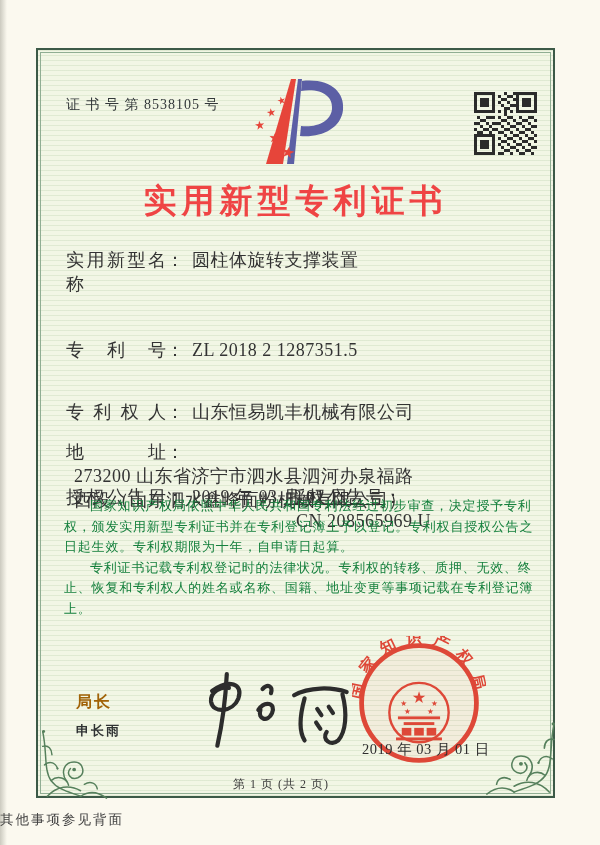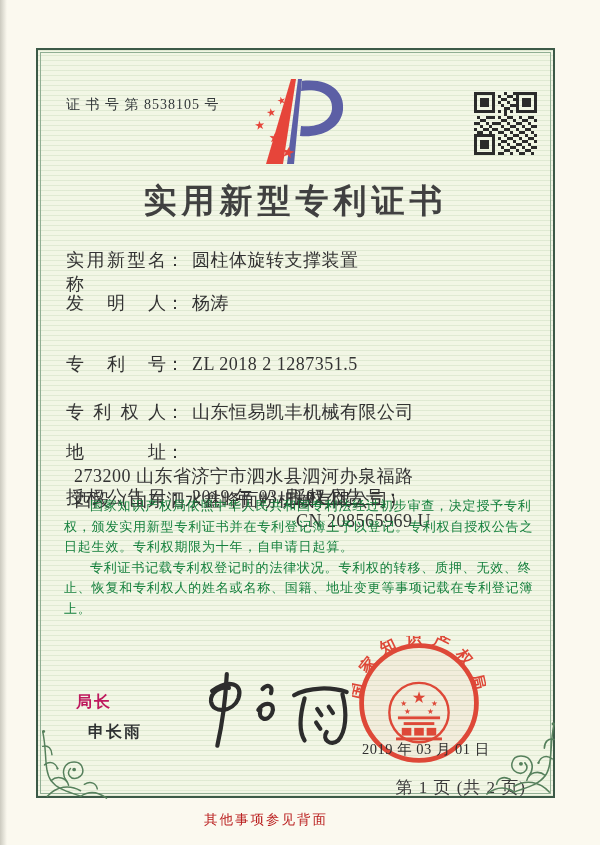--- a/index.html
+++ b/index.html
@@ -32,49 +32,49 @@
   .ornament.left{left:39px;top:726px;width:74px;height:74px;}
   .ornament.right{left:480px;top:714px;width:78px;height:86px;transform:scaleX(-1);}
   
   .cert-no{
     position:absolute;left:66px;top:96px;font-size:14px;letter-spacing:1px;color:#33383a;
   }
   .logo{position:absolute;left:242px;top:74px;width:106px;height:96px;}
   .qr{position:absolute;left:474px;top:92px;width:63px;height:63px;}
   .title{
     position:absolute;left:36px;top:179px;width:519px;margin:0;
-    text-align:center;font-size:33px;font-weight:bold;letter-spacing:5px;color:#404040;
+    text-align:center;font-size:33px;font-weight:bold;letter-spacing:5px;color:#ef4444;
   }
   
   .field{position:absolute;left:66px;width:478px;font-size:18px;color:#333;}
   .flabel{display:inline-block;width:100px;text-align:justify;text-align-last:justify;vertical-align:top;}
   .colon{display:inline-block;vertical-align:top;}
   .fvalue{display:inline-block;vertical-align:top;letter-spacing:.5px;margin-left:8px;max-width:356px;line-height:24px;}
-  .f1{top:248px}.f2{top:291px}.f3{top:352px}.f4{top:367px}.f5{top:400px}.f6{top:440px}
+  .f1{top:248px}.f2{top:291px}.f3{top:338px}.f4{top:367px}.f5{top:400px}.f6{top:440px}
   .grant{top:474px;margin-top:11px;}
   .grant .pair2{position:absolute;left:222px;top:0;}
   .grant .flabel2{display:inline-block;width:96px;text-align:justify;text-align-last:justify;text-decoration:underline;}
   
   .paras{
     position:absolute;left:64px;top:496px;width:480px;
     font-size:13px;line-height:20.5px;letter-spacing:.8px;color:#15803d;
   }
   .paras p{margin:0;text-indent:2em;}
   
   .sig-title{position:absolute;left:76px;top:692px;font-size:16px;font-weight:600;
-    font-family:"Liberation Sans","DejaVu Sans",sans-serif;color:#be185d;letter-spacing:2px;}
-  .sig-name{position:absolute;left:88px;top:722px;font-size:16px;font-weight:600;
+    font-family:"Liberation Sans","DejaVu Sans",sans-serif;color:#a16207;letter-spacing:2px;}
+  .sig-name{position:absolute;left:76px;top:722px;font-size:13px;font-weight:600;
     font-family:Liberation Sans, sans-serif;color:#2f3233;letter-spacing:2px;}
   .sig-svg{position:absolute;left:182px;top:670px;width:180px;height:82px;}
   
   .seal-svg{position:absolute;left:352px;top:636px;width:134px;height:134px;opacity:.92;}
   .seal-date{position:absolute;left:362px;top:740px;font-size:14.5px;color:#2e2e2e;letter-spacing:.5px;z-index:3;}
   
-  .page-info{position:absolute;left:36px;top:776px;width:490px;text-align:right;font-size:17px;color:#3b3b3b;letter-spacing:1px;}
-  .back-note{position:absolute;left:0;top:811px;width:532px;text-align:center;font-size:13.5px;color:#b91c1c;letter-spacing:2px;}
+  .page-info{position:absolute;left:36px;top:776px;width:490px;text-align:center;font-size:12px;color:#3b3b3b;letter-spacing:1px;}
+  .back-note{position:absolute;left:0;top:811px;width:532px;font-size:13.5px;color:#404040;letter-spacing:2px;}
 </style>
 </head>
 <body>
 
 <div class="page">
 
   <div class="frame">
     <div class="frame-inner"></div>
   </div>
 
@@ -341,23 +341,20 @@
       <rect x="45" y="60" width="3" height="3" fill="#2b2b2b"></rect>
       <rect x="48" y="60" width="3" height="3" fill="#2b2b2b"></rect>
       <rect x="57" y="60" width="3" height="3" fill="#2b2b2b"></rect>
     </svg>
 
   <h1 class="title">实用新型专利证书</h1>
 
   <div class="field f1">
     <span class="flabel">实用新型名称</span><span class="colon">：</span><span class="fvalue">圆柱体旋转支撑装置</span>
   </div>
-  <div class="field f2">
-    <span class="flabel">发明人</span><span class="colon">：</span><span class="fvalue">杨涛</span>
-  </div>
   <div class="field f3">
     <span class="flabel">专利号</span><span class="colon">：</span><span class="fvalue">ZL 2018 2 1287351.5</span>
   </div>
   <div class="field f5">
     <span class="flabel">专利权人</span><span class="colon">：</span><span class="fvalue">山东恒易凯丰机械有限公司</span>
   </div>
   <div class="field f6">
     <span class="flabel">地址</span><span class="colon">：</span><span class="fvalue">273200 山东省济宁市泗水县泗河办泉福路西段（山东泗水鑫峰面粉机械有限公司）</span>
   </div>
 

